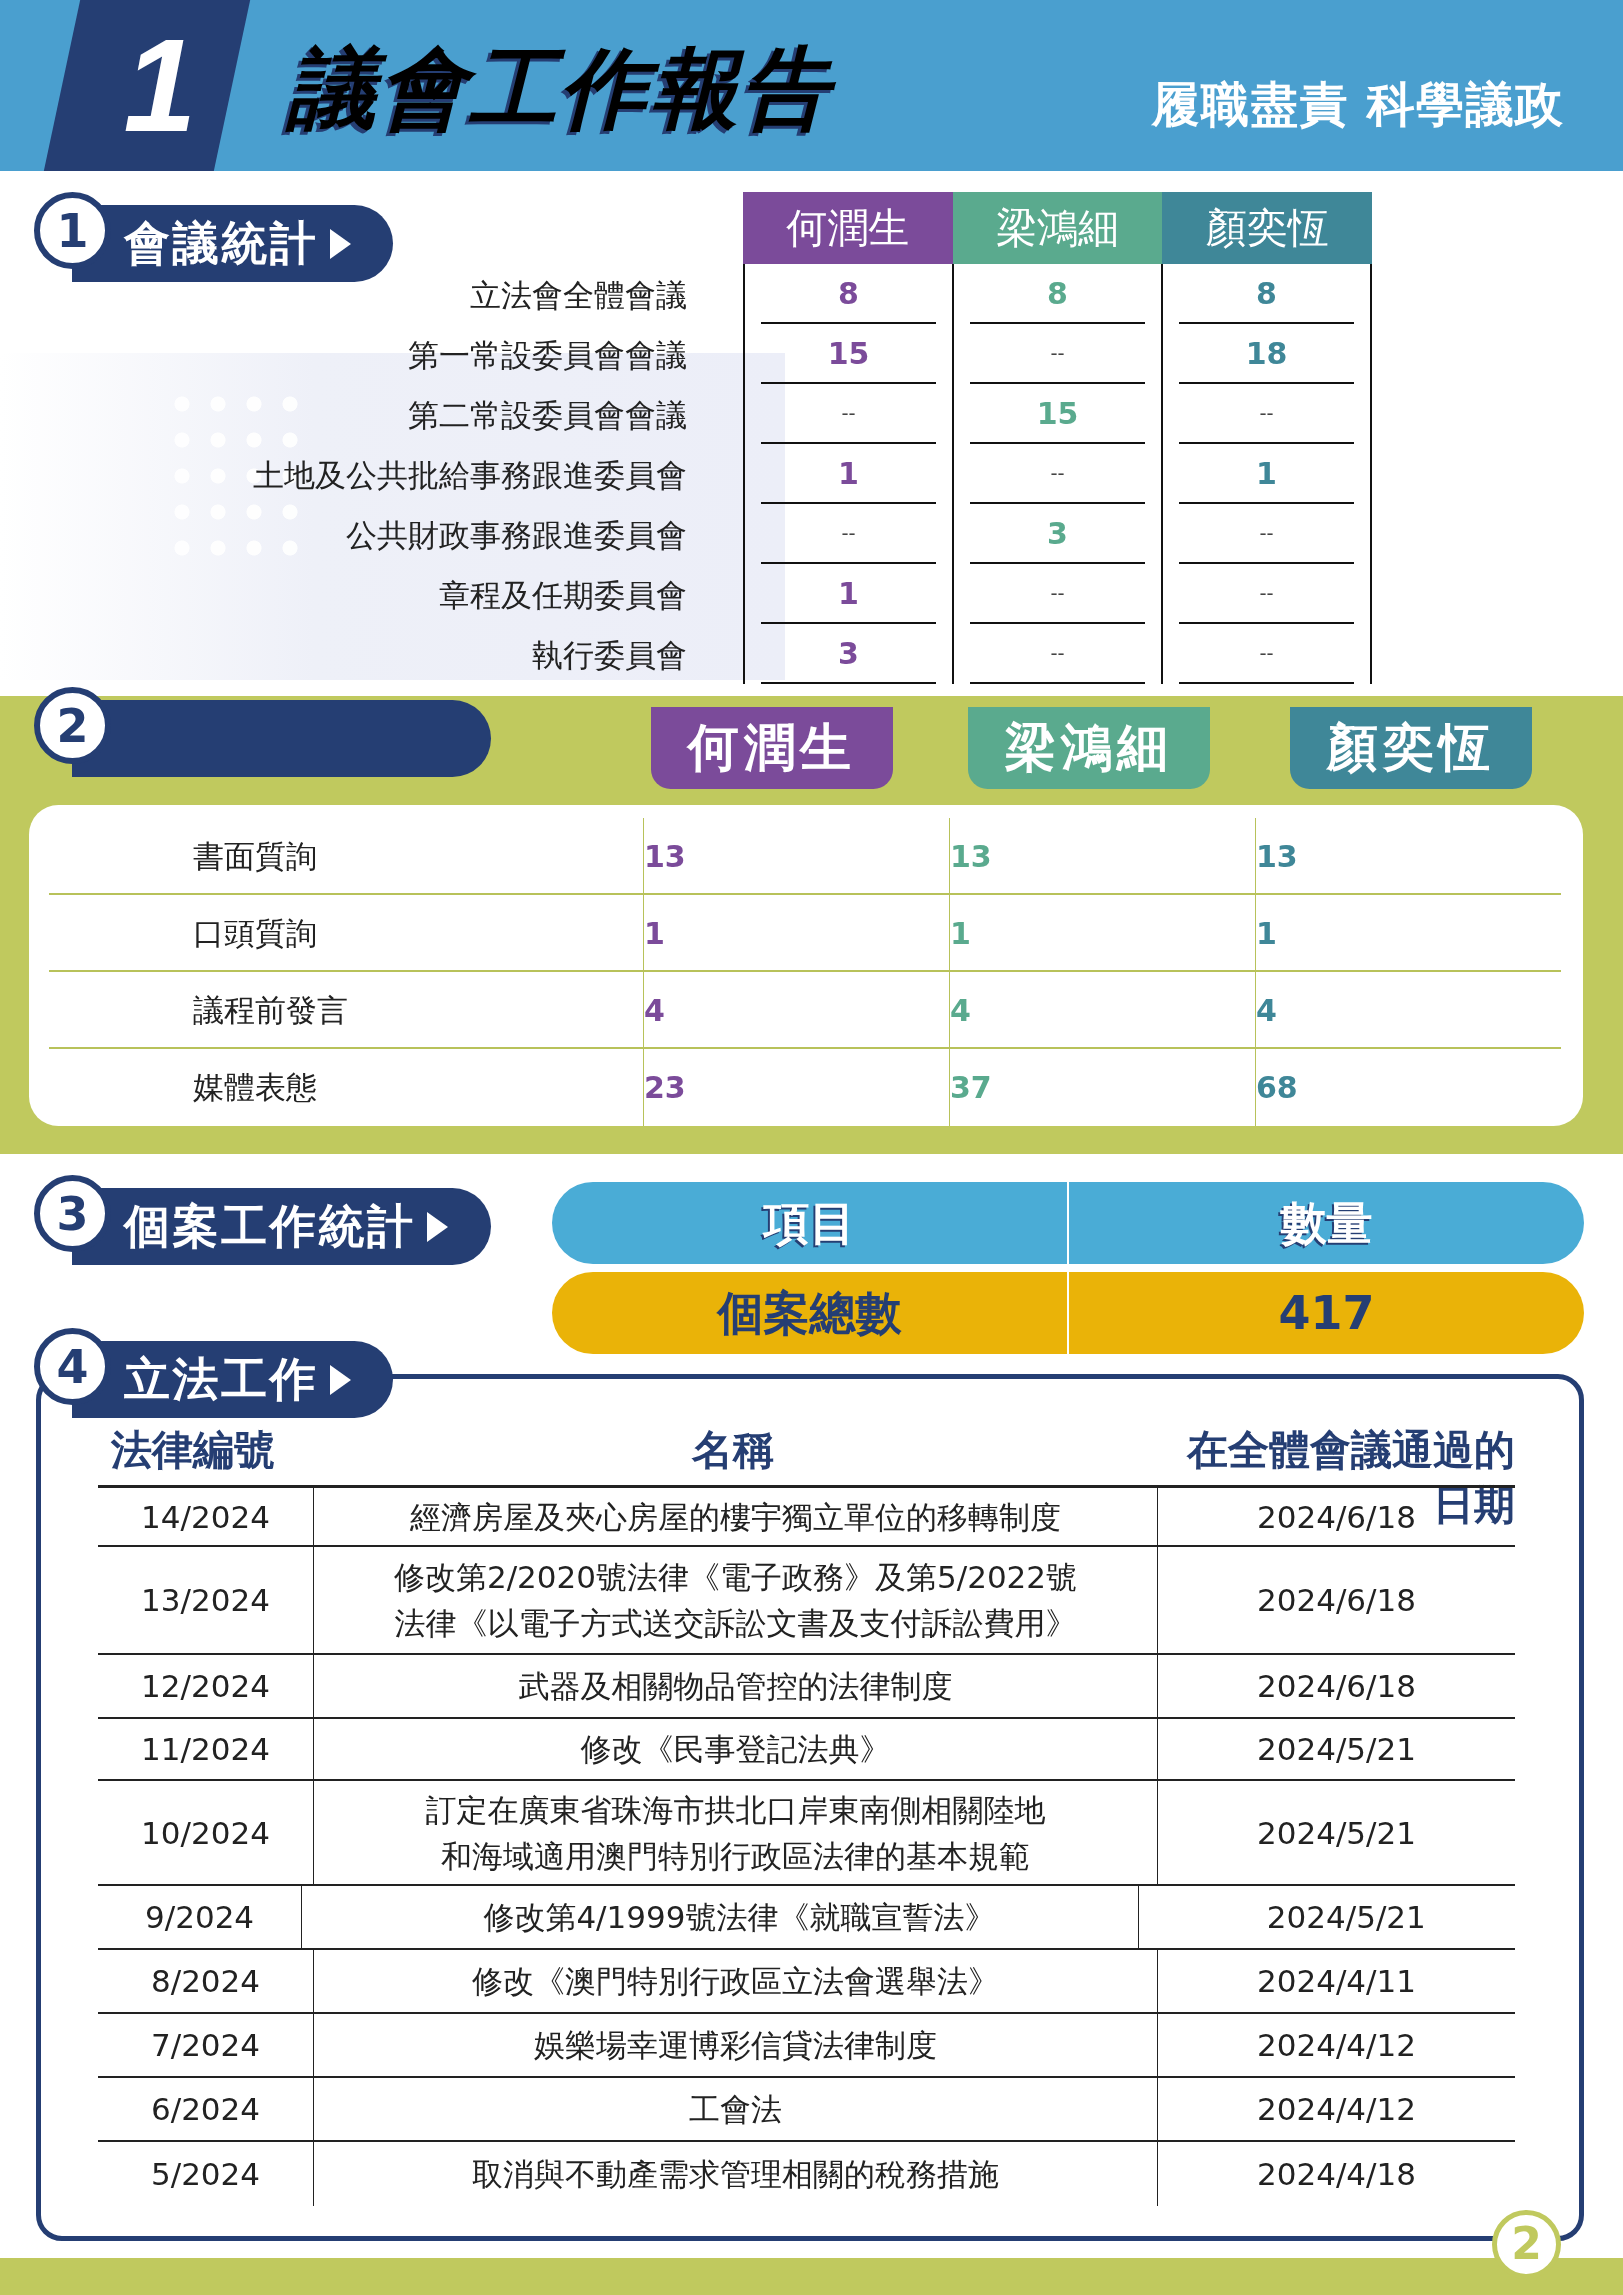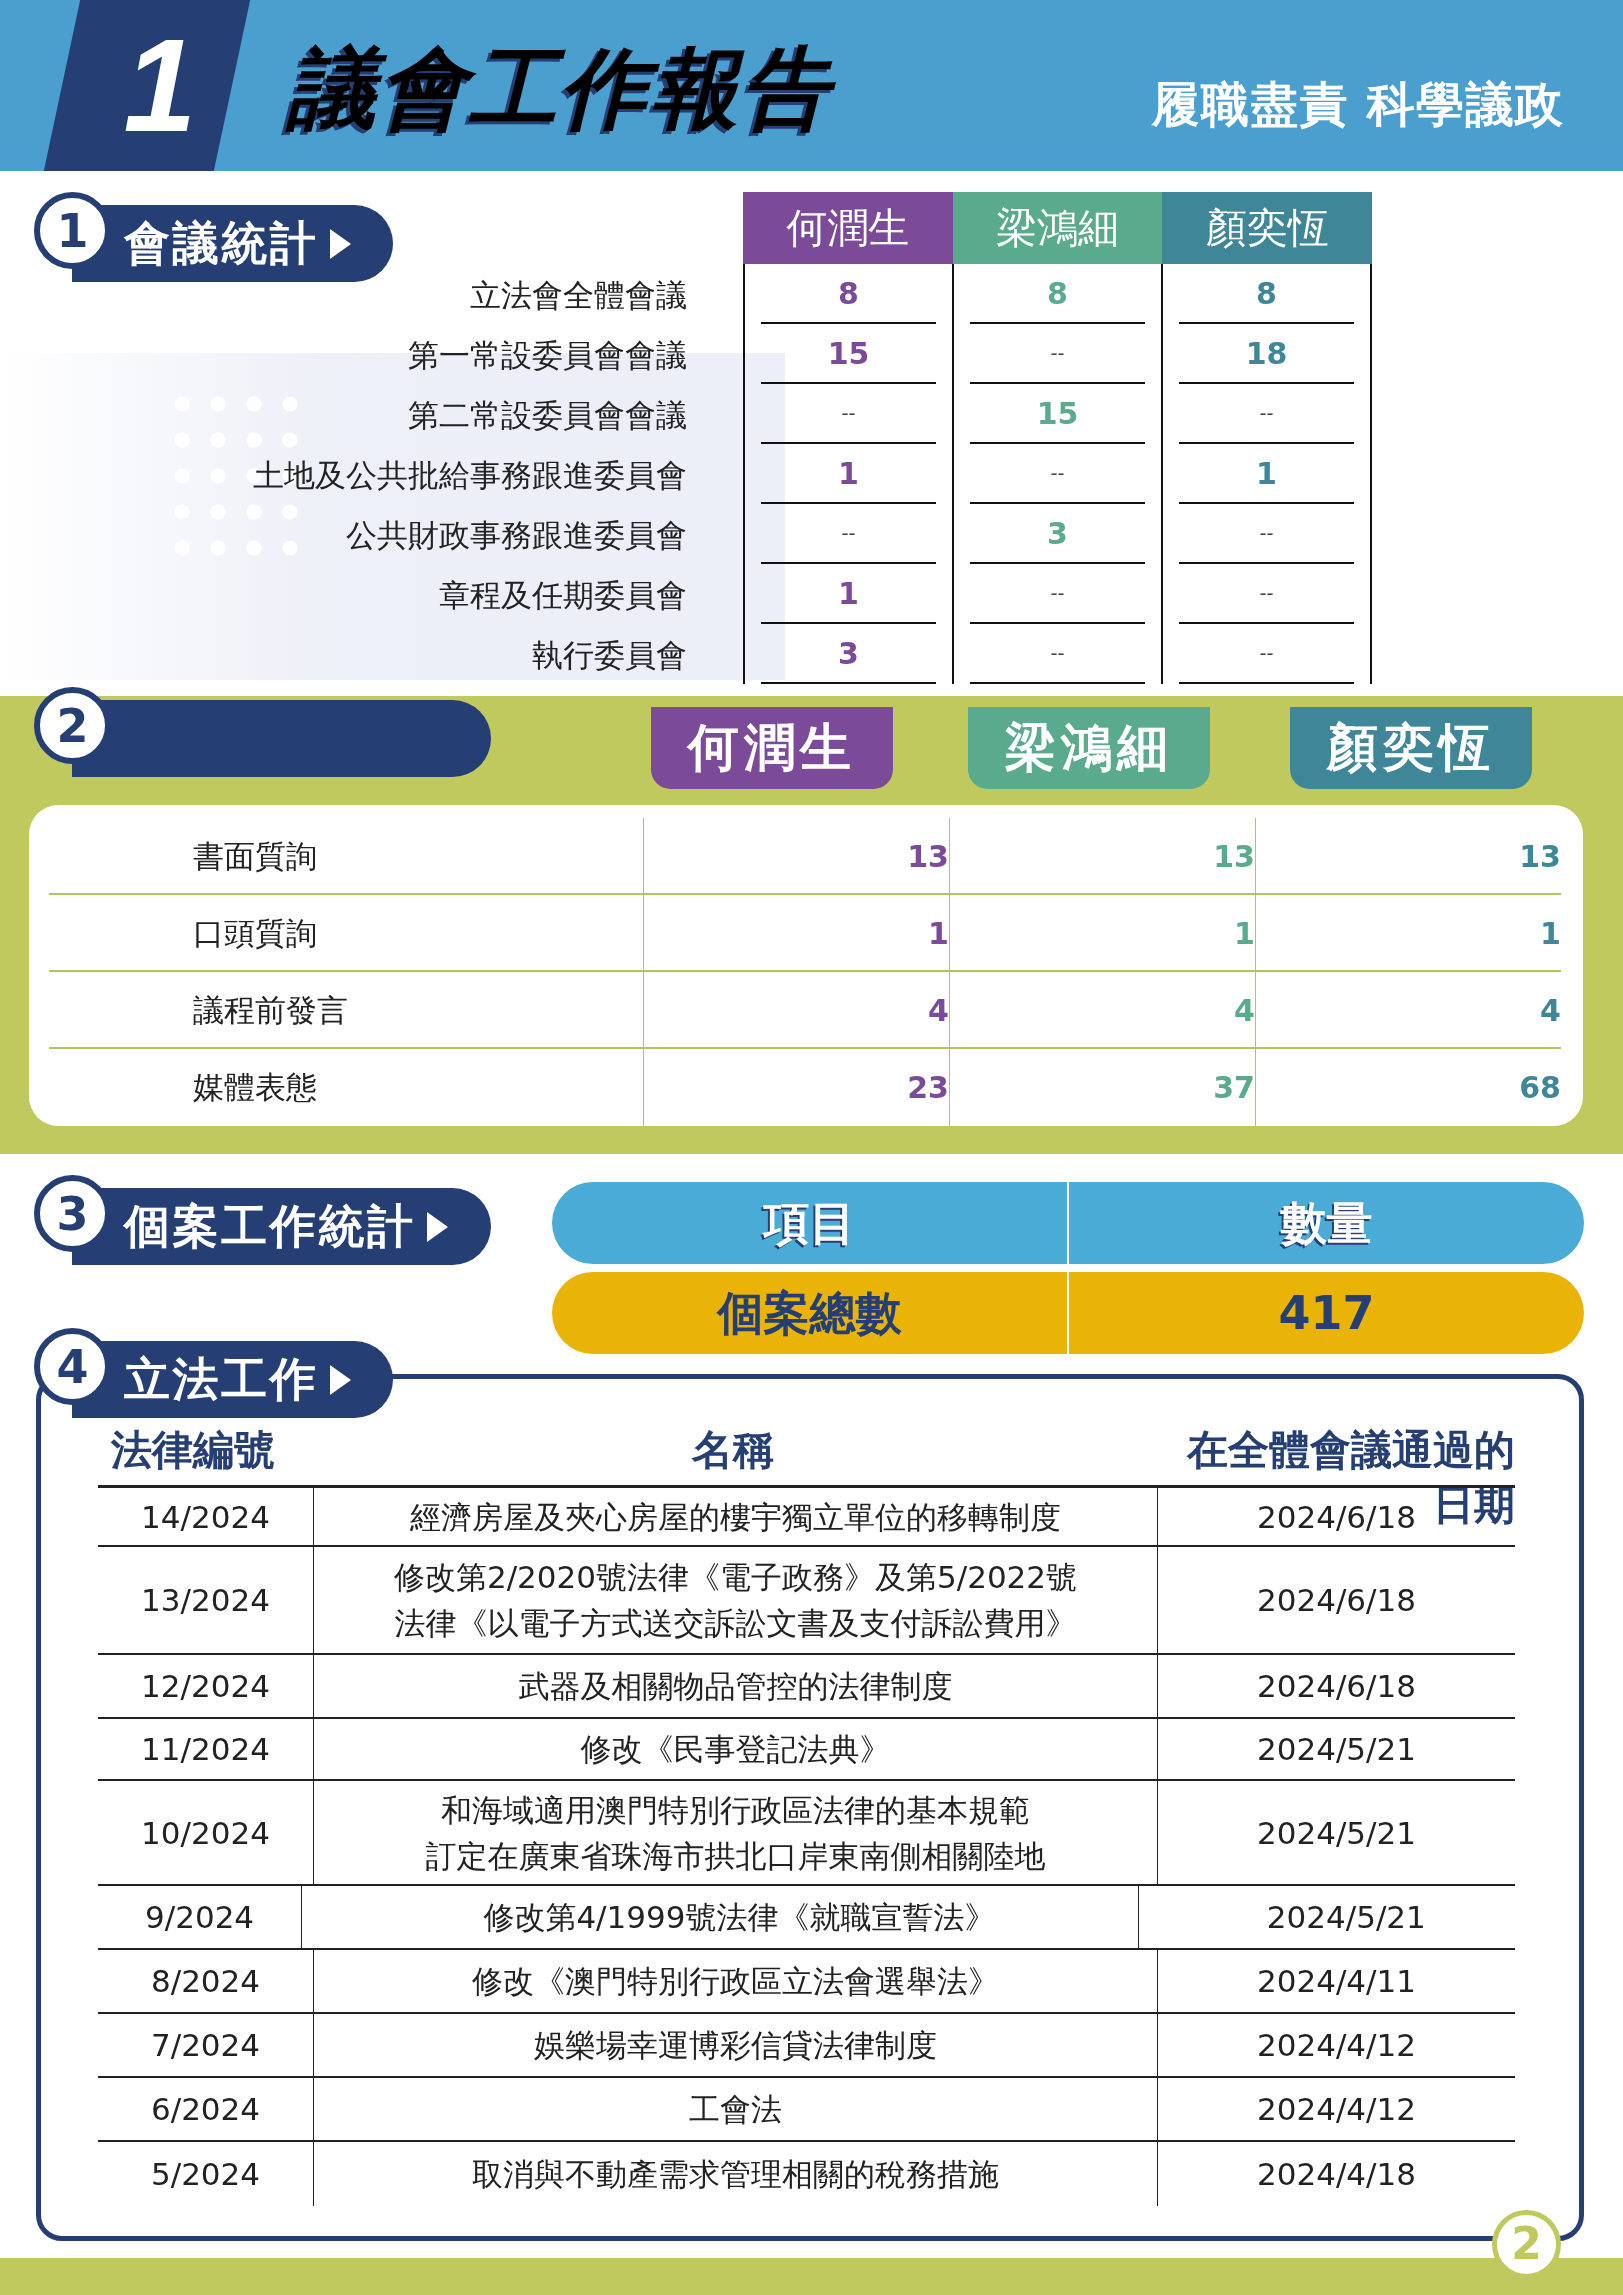--- a/index.html
+++ b/index.html
@@ -32,21 +32,21 @@
   .s1-cell { height: 60px; line-height: 60px; text-align: center; font-size: 30px; font-weight: bold; border-bottom: 2px solid #111; }
   .s1-cell.dash { color: #444; font-weight: normal; font-size: 19.6px; }
 
   
   .s2-bg { position: absolute; left: 0; top: 696px; width: 1623px; height: 458px; background: #c0c95e; }
   .s2-pill { position: absolute; top: 707px; width: 242px; height: 82px; border-radius: 0 0 19.6px 19.6px; color: #fff; font-size: 51px; font-weight: bold; text-align: center; line-height: 82px; letter-spacing: 5.2px; }
   .s2-card { position: absolute; left: 29.4px; top: 805px; width: 1554px; height: 321px; background: #fff; border-radius: 29.4px; }
   .s2-table { position: absolute; left: 19.6px; top: 13px; width: 1512px; }
   .s2-row { display: flex; height: 77px; border-bottom: 2.6px solid #b8c25a; }
   .s2-row:last-child { border-bottom: none; }
-  .s2-row div { text-align: right; line-height: 77px; padding-left: 32px; }
+  .s2-row div { text-align: left; line-height: 77px; }
   .s2-row .lbl { width: 594px; font-size: 31px; color: #222; padding-left: 144px; text-align: left; }
   .s2-row .v { width: 306px; font-size: 30px; font-weight: bold; border-left: 1.3px solid #b8c25a; }
 
   
   .s3-head { position: absolute; left: 552px; top: 1182px; width: 1032px; height: 82px; background: #4aacd6; border-radius: 41px; display: flex; }
   .s3-total { position: absolute; left: 552px; top: 1272px; width: 1032px; height: 82px; background: #eab308; border-radius: 41px; display: flex; }
   .s3-head div, .s3-total div { flex: 1; text-align: center; line-height: 82px; font-size: 46px; font-weight: bold; }
   .s3-head div { color: #fff; text-shadow: -2px 2px 0 #253e73; }
   .s3-head div:first-child, .s3-total div:first-child { border-right: 2px solid #fff; }
   .s3-total div { color: #253e73; }
@@ -226,22 +226,22 @@
   <div class="s4-row" style="height:62px;">
     <div class="n">11/2024</div>
     <div class="t">
         <span>修改《民事登記法典》</span>
       </div>
     <div class="d">2024/5/21</div>
   </div>
   <div class="s4-row" style="height:105px;">
     <div class="n">10/2024</div>
     <div class="t">
+        <span>訂定在廣東省珠海市拱北口岸東南側相關陸地</span>
         <span>和海域適用澳門特別行政區法律的基本規範</span>
-        <span>訂定在廣東省珠海市拱北口岸東南側相關陸地</span>
       </div>
     <div class="d">2024/5/21</div>
   </div>
   <div class="s4-row" style="height:64px;gap:39px;">
     <div class="n">9/2024</div>
     <div class="t">
         <span>修改第4/1999號法律《就職宣誓法》</span>
       </div>
     <div class="d">2024/5/21</div>
   </div>

